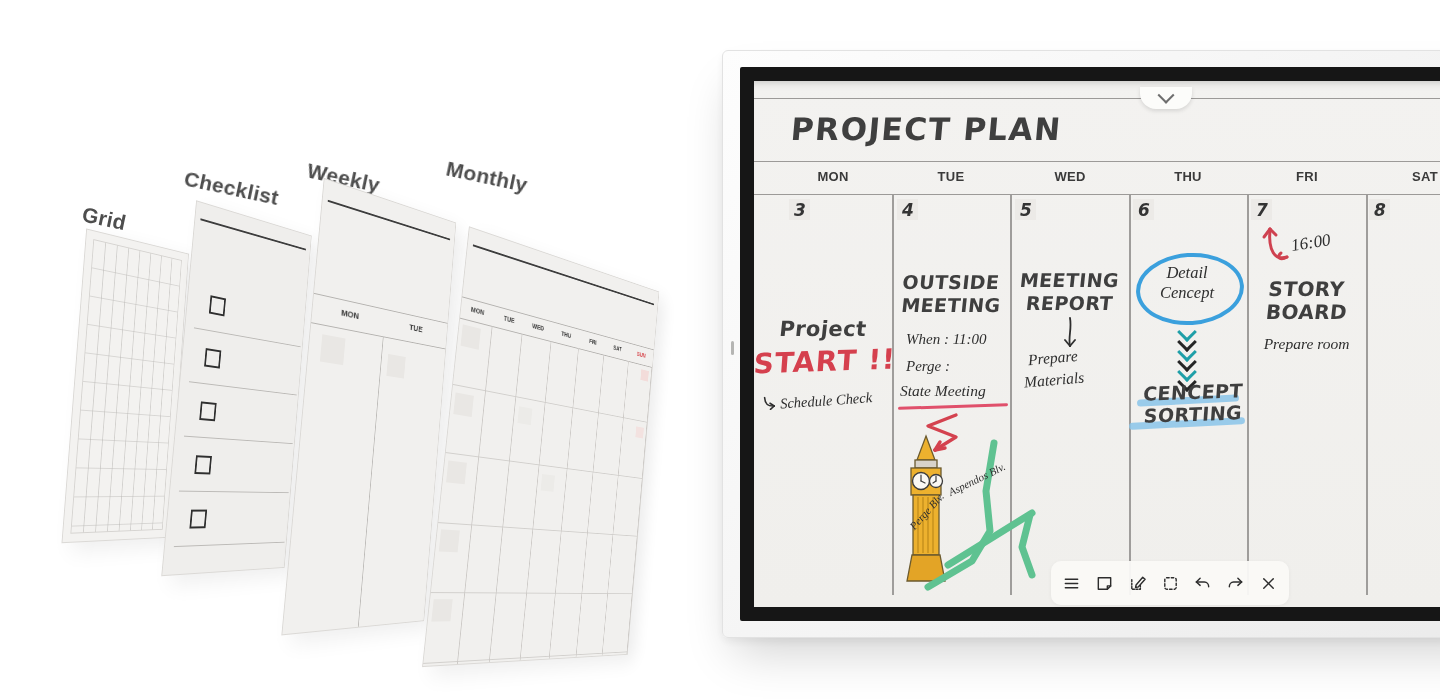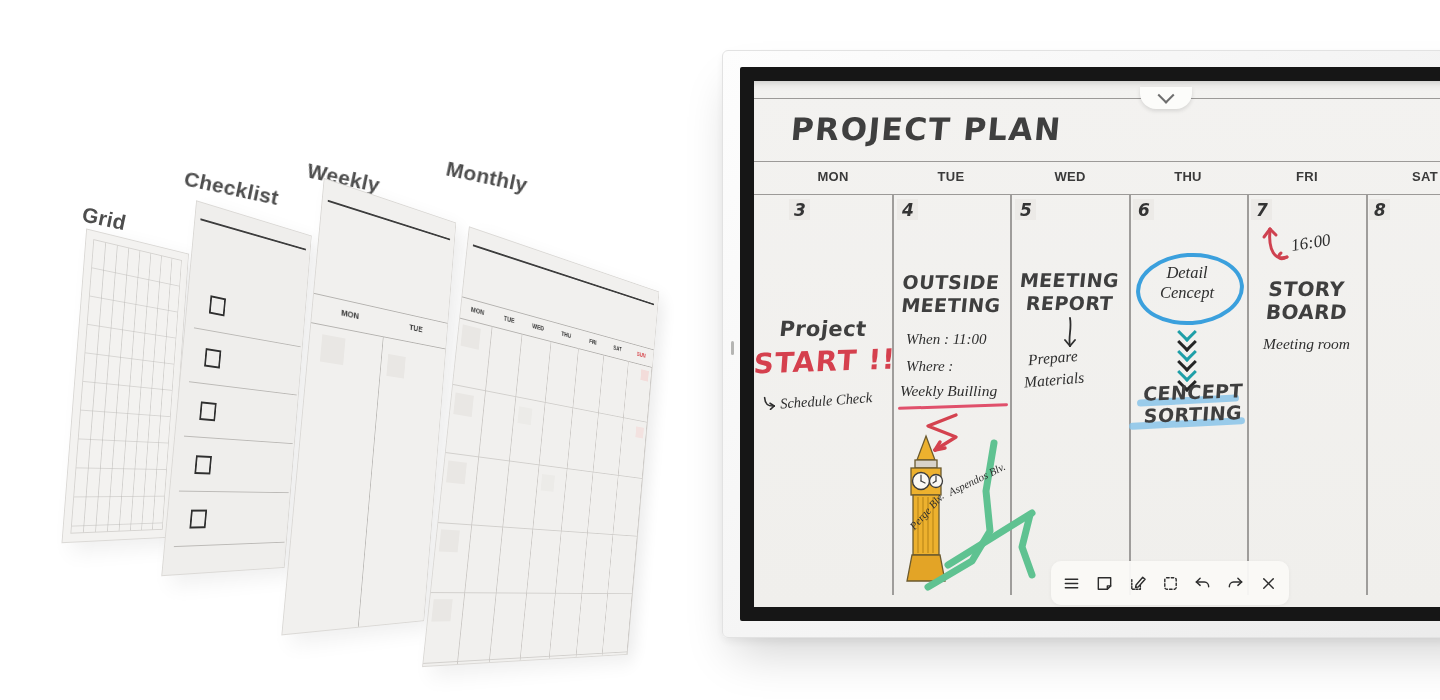--- a/index.html
+++ b/index.html
@@ -199,22 +199,22 @@
                 <path d="M12,10 L8,13"></path>
             </svg>
             <span class="hand note" style="position:static;font-size:14.5px;margin-left:2px;">Schedule Check</span>
           </div>
         </div>
 
         <div class="colwrap" style="left:138px;width:118px;">
           <div class="c-head marker" style="top:190px;">OUTSIDE</div>
           <div class="c-head marker" style="top:213px;">MEETING</div>
           <div class="hand note" style="left:14px;top:250px;">When : 11:00</div>
-          <div class="hand note" style="left:14px;top:277px;">Where :</div>
-          <div class="hand note" style="left:8px;top:301px;font-size:15.5px;">Weekly Builling</div>
+          <div class="hand note" style="left:14px;top:277px;">Perge :</div>
+          <div class="hand note" style="left:8px;top:301px;font-size:15.5px;">State Meeting</div>
           <div class="red-underline" style="left:6px;top:324px;width:110px;"></div>
           <svg style="position:absolute;left:28px;top:330px;" width="44" height="46" viewBox="0 0 44 46">
             <g stroke="#d4424f" stroke-width="3.4" fill="none" stroke-linecap="round" stroke-linejoin="round">
               <path d="M36,4 L8,15 L36,26 L15,39"></path>
                 <path d="M15,39 L25,37"></path>
                 <path d="M15,39 L20,31"></path>
             </g>
           </svg>
           <svg style="position:absolute;left:2px;top:352px;" width="64" height="152" viewBox="0 0 64 152">
             <g stroke="#6b5a2e" stroke-width="1.3">
@@ -287,21 +287,21 @@
             <g stroke="#cf4250" stroke-width="3" fill="none" stroke-linecap="round" stroke-linejoin="round">
               <path d="M32,38 C20,42 13,32 15,10"></path>
                 <path d="M15,10 L9,18"></path>
                 <path d="M15,10 L21,16"></path>
               <path d="M32,38 c-7,4 -11,0 -6,-4"></path>
             </g>
           </svg>
           <div class="hand note" style="left:44px;top:152px;font-size:17px;transform:rotate(-9deg);">16:00</div>
           <div class="c-head marker" style="top:196px;font-size:20px;">STORY</div>
           <div class="c-head marker" style="top:219px;font-size:20px;">BOARD</div>
-          <div class="hand note" style="left:0;top:254px;width:119px;text-align:center;font-size:15.5px;">Meeting room</div>
+          <div class="hand note" style="left:0;top:254px;width:119px;text-align:center;font-size:15.5px;">Prepare room</div>
         </div>
 
         <div class="toolbar">
           <button class="tool-btn">
             <svg width="19" height="19" viewBox="0 0 20 20">
                 <line x1="3.5" y1="5.5" x2="16.5" y2="5.5"></line>
                 <line x1="3.5" y1="10" x2="16.5" y2="10"></line>
                 <line x1="3.5" y1="14.5" x2="16.5" y2="14.5"></line>
               </svg>
           </button>

